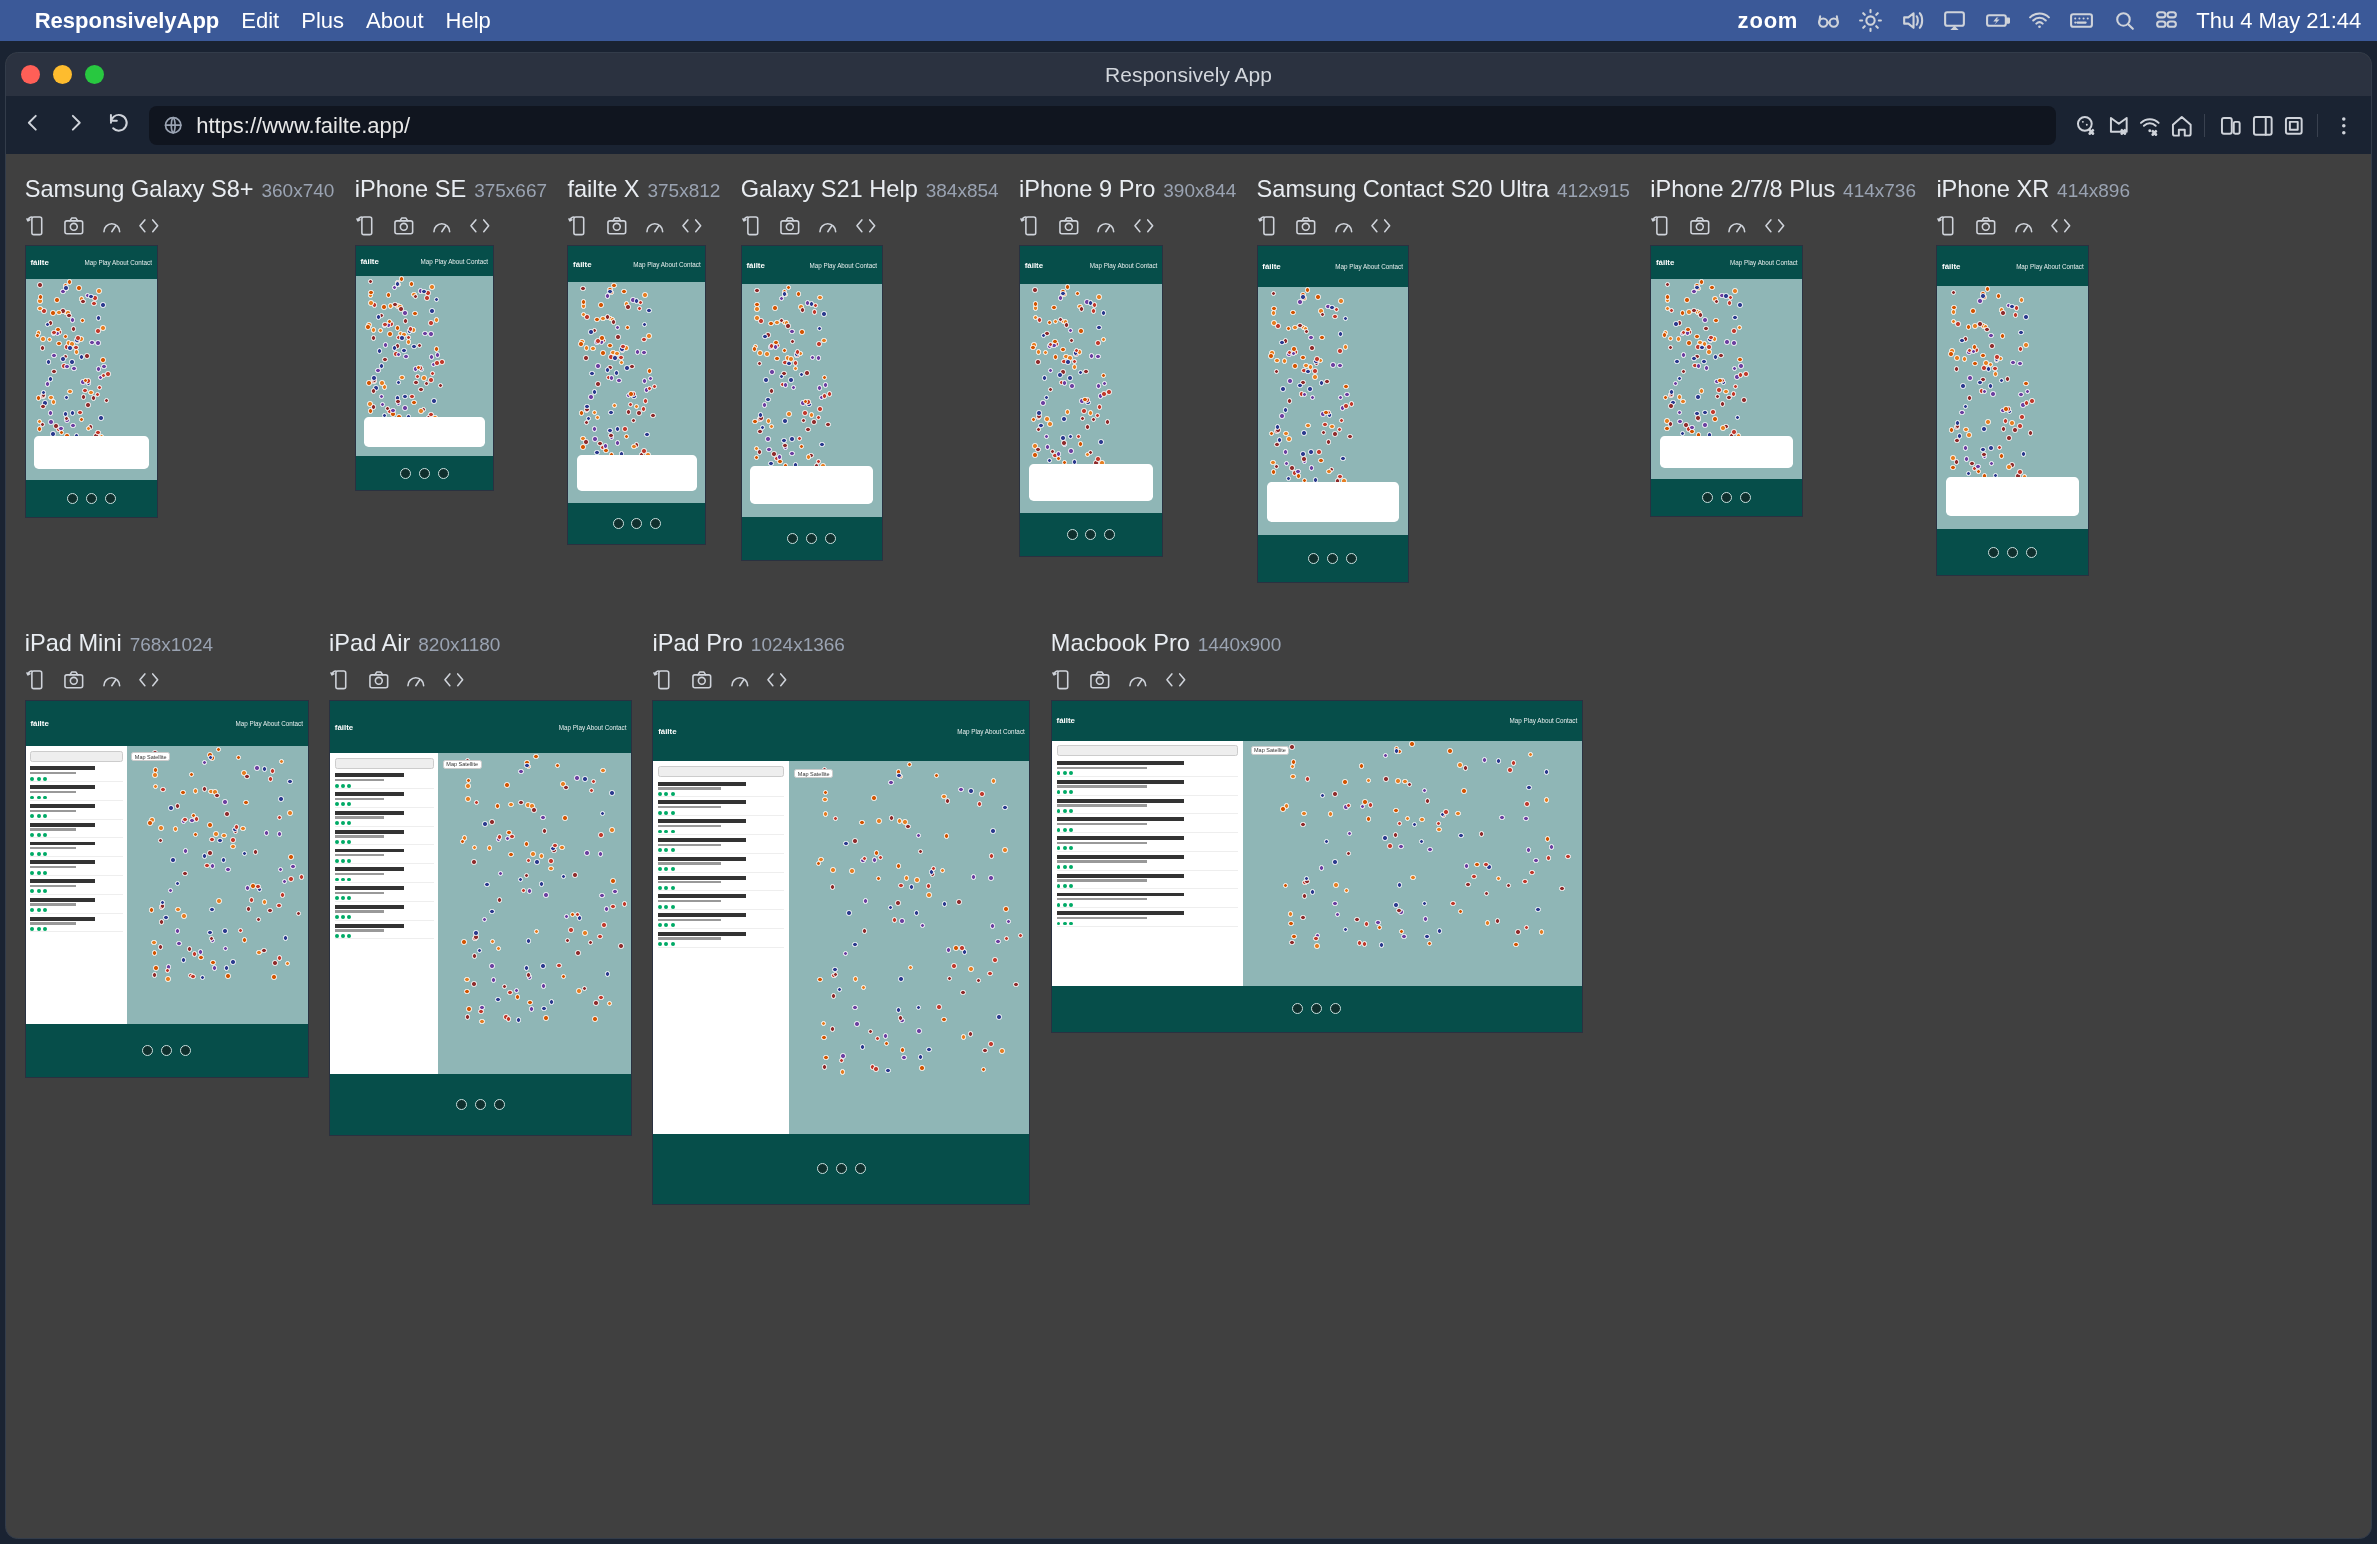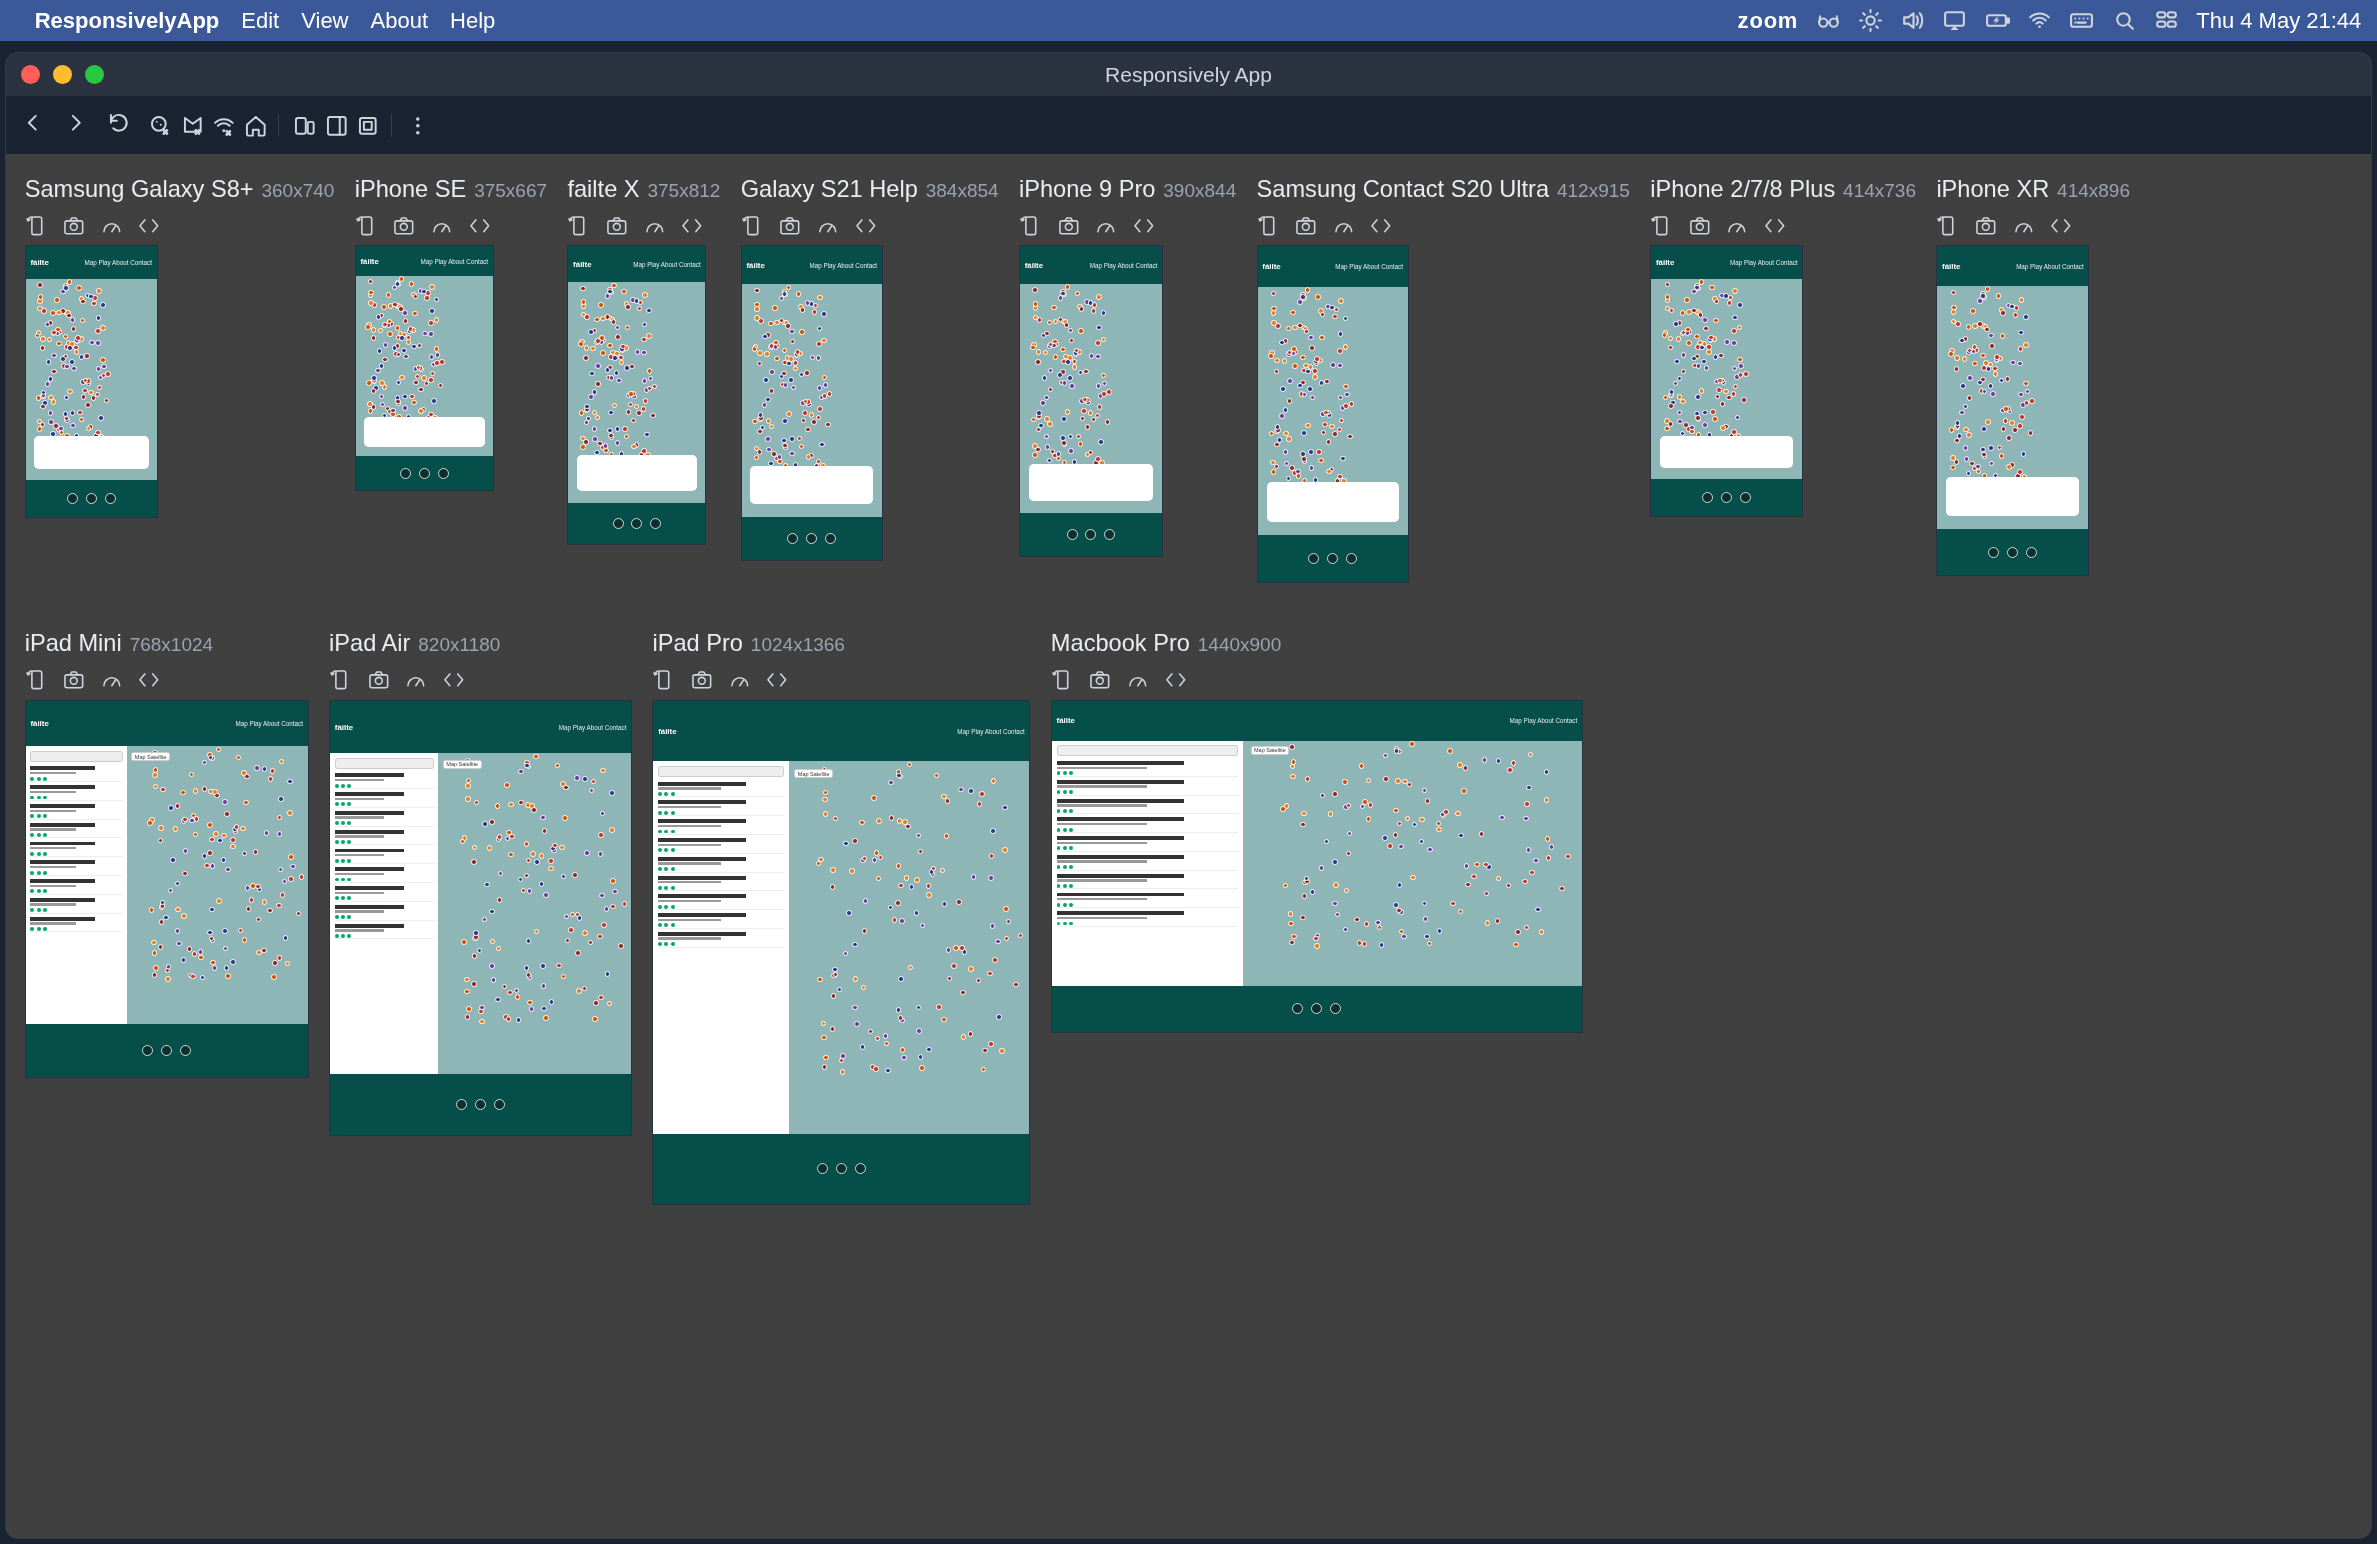--- a/index.html
+++ b/index.html
@@ -227,21 +227,21 @@
   .ico { stroke:#cfd3da; fill:none; stroke-width:2; stroke-linecap:round; stroke-linejoin:round; }
   .ico-fill { fill:#cfd3da; stroke:none; }
 </style>
 </head>
 <body>
 
 <div class="menubar">
   <span class="apple"></span>
   <span class="app-name">ResponsivelyApp</span>
   <span class="menu-item">Edit</span>
-  <span class="menu-item">View</span>
+  <span class="menu-item">Plus</span>
   <span class="menu-item">About</span>
   <span class="menu-item">Help</span>
 
   <div class="right">
     <span class="zoom">zoom</span>
     <svg class="ico" viewBox="0 0 24 24">
         <circle cx="7" cy="14" r="4"></circle>
         <circle cx="17" cy="14" r="4"></circle>
         <path d="M11 14h2M3 14l1-6M21 14l-1-6"></path>
       </svg>
@@ -303,20 +303,27 @@
     <span class="nav-btn">
       <svg class="ico" viewBox="0 0 24 24">
           <path d="M9 5l7 7-7 7"></path>
         </svg>
     </span>
     <span class="nav-btn">
       <svg class="ico" viewBox="0 0 24 24">
           <path d="M4 12a8 8 0 1 1 2.3 5.6M4 4v6h6"></path>
         </svg>
     </span>
+    <div class="addr">
+      <svg class="ico" viewBox="0 0 24 24">
+          <circle cx="12" cy="12" r="9"></circle>
+          <path d="M3 12h18M12 3c3 3 3 15 0 18M12 3c-3 3-3 15 0 18"></path>
+        </svg>
+      <span>https://www.failte.app/</span>
+    </div>
     <div class="right-icons">
       <div class="grp">
         <svg class="ico" viewBox="0 0 24 24" style="font-size:28px">
             <circle cx="10" cy="10" r="7"></circle>
             <circle cx="8" cy="8" r="1" class="ico-fill"></circle>
             <circle cx="12" cy="11" r="1" class="ico-fill"></circle>
             <text x="14" y="21" font-size="9" fill="#cfd3da">×</text>
           </svg>
         <svg class="ico" viewBox="0 0 24 24" style="font-size:28px">
             <path d="M4 4l8 6 8-6v14H4z"></path>

